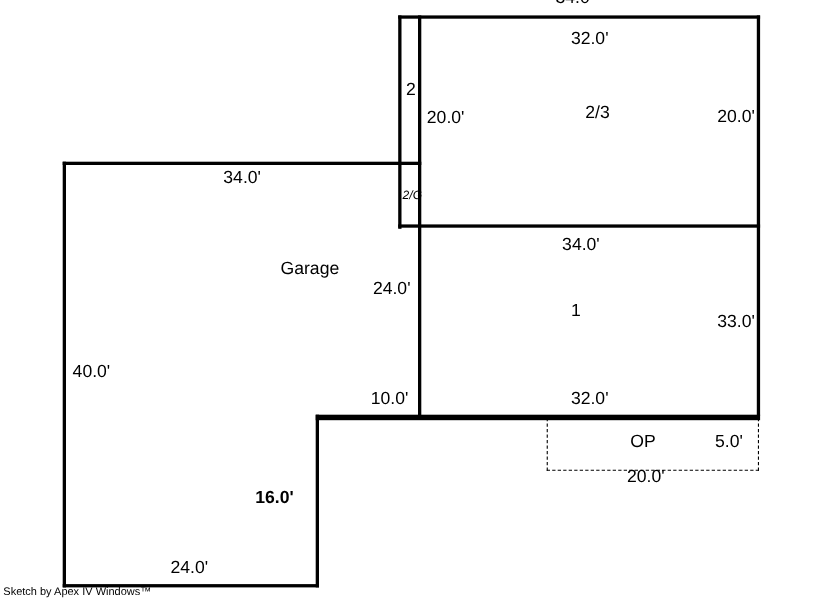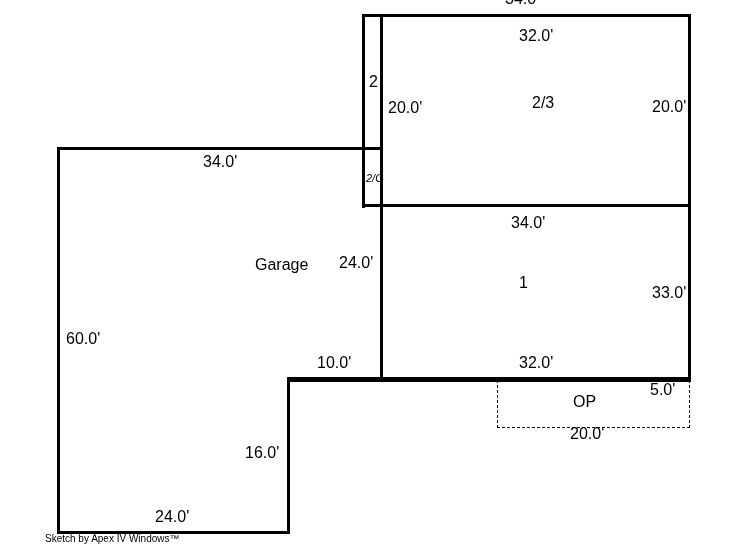--- a/index.html
+++ b/index.html
@@ -11,21 +11,21 @@
   }
   .wall { position:absolute; background:var(--wall); }
   .lbl {
     position:absolute; color:var(--ink);
     font-size:16px; line-height:1; white-space:nowrap;
     font-family:"Liberation Sans", sans-serif;
   }
   .lbl.small { font-size:11px;font-style:italic; }
   .credit {
     position:absolute; color:var(--ink); font-size:10px; line-height:1;
-    white-space:nowrap; font-family:"Liberation Sans", sans-serif;margin-left:42px;
+    white-space:nowrap; font-family:"Liberation Sans", sans-serif;
   }
   .dashed-box {
     position:absolute;
     border-left:1px dashed var(--wall);
     border-right:1px dashed var(--wall);
     border-bottom:1px dashed var(--wall);
   }
 </style>
 </head>
 <body>
@@ -49,31 +49,31 @@
 
   <span class="lbl" style="left:505px; top:-9px;">34.0'</span>
   <span class="lbl" style="left:519px; top:28px;">32.0'</span>
   <span class="lbl" style="left:369px; top:74px;">2</span>
   <span class="lbl" style="left:388px; top:100px;">20.0'</span>
   <span class="lbl" style="left:532px; top:95px;">2/3</span>
   <span class="lbl" style="left:652px; top:99px;">20.0'</span>
   <span class="lbl small" style="left:366px; top:173px;">2/G</span>
 
   <span class="lbl" style="left:203px; top:154px;">34.0'</span>
-  <span class="lbl" style="left:255px; top:237px;margin-top:20px;">Garage</span>
+  <span class="lbl" style="left:255px; top:237px;">Garage</span>
   <span class="lbl" style="left:339px; top:255px;">24.0'</span>
-  <span class="lbl" style="left:66px;  top:331px;">60.0'</span>
-  <span class="lbl" style="left:317px; top:355px;">10.0'</span>
-  <span class="lbl" style="left:245px; top:445px;">16.0'</span>
+  <span class="lbl" style="left:66px;  top:331px;">40.0'</span>
+  <span class="lbl" style="left:337px; top:355px;">10.0'</span>
+  <span class="lbl" style="left:232px; top:445px;font-weight:bold;">16.0'</span>
   <span class="lbl" style="left:155px; top:509px;">24.0'</span>
 
   <span class="lbl" style="left:511px; top:215px;">34.0'</span>
   <span class="lbl" style="left:519px; top:275px;">1</span>
   <span class="lbl" style="left:652px; top:285px;">33.0'</span>
   <span class="lbl" style="left:519px; top:355px;">32.0'</span>
 
   <span class="lbl" style="left:573px; top:394px;">OP</span>
-  <span class="lbl" style="left:650px; top:382px;">5.0'</span>
+  <span class="lbl" style="left:650px; top:394px;">5.0'</span>
   <span class="lbl" style="left:570px; top:426px;">20.0'</span>
 
   <span class="credit" style="left:3px; top:534px;">Sketch by Apex IV Windows™</span>
 
 </div>
 
 </body></html>

